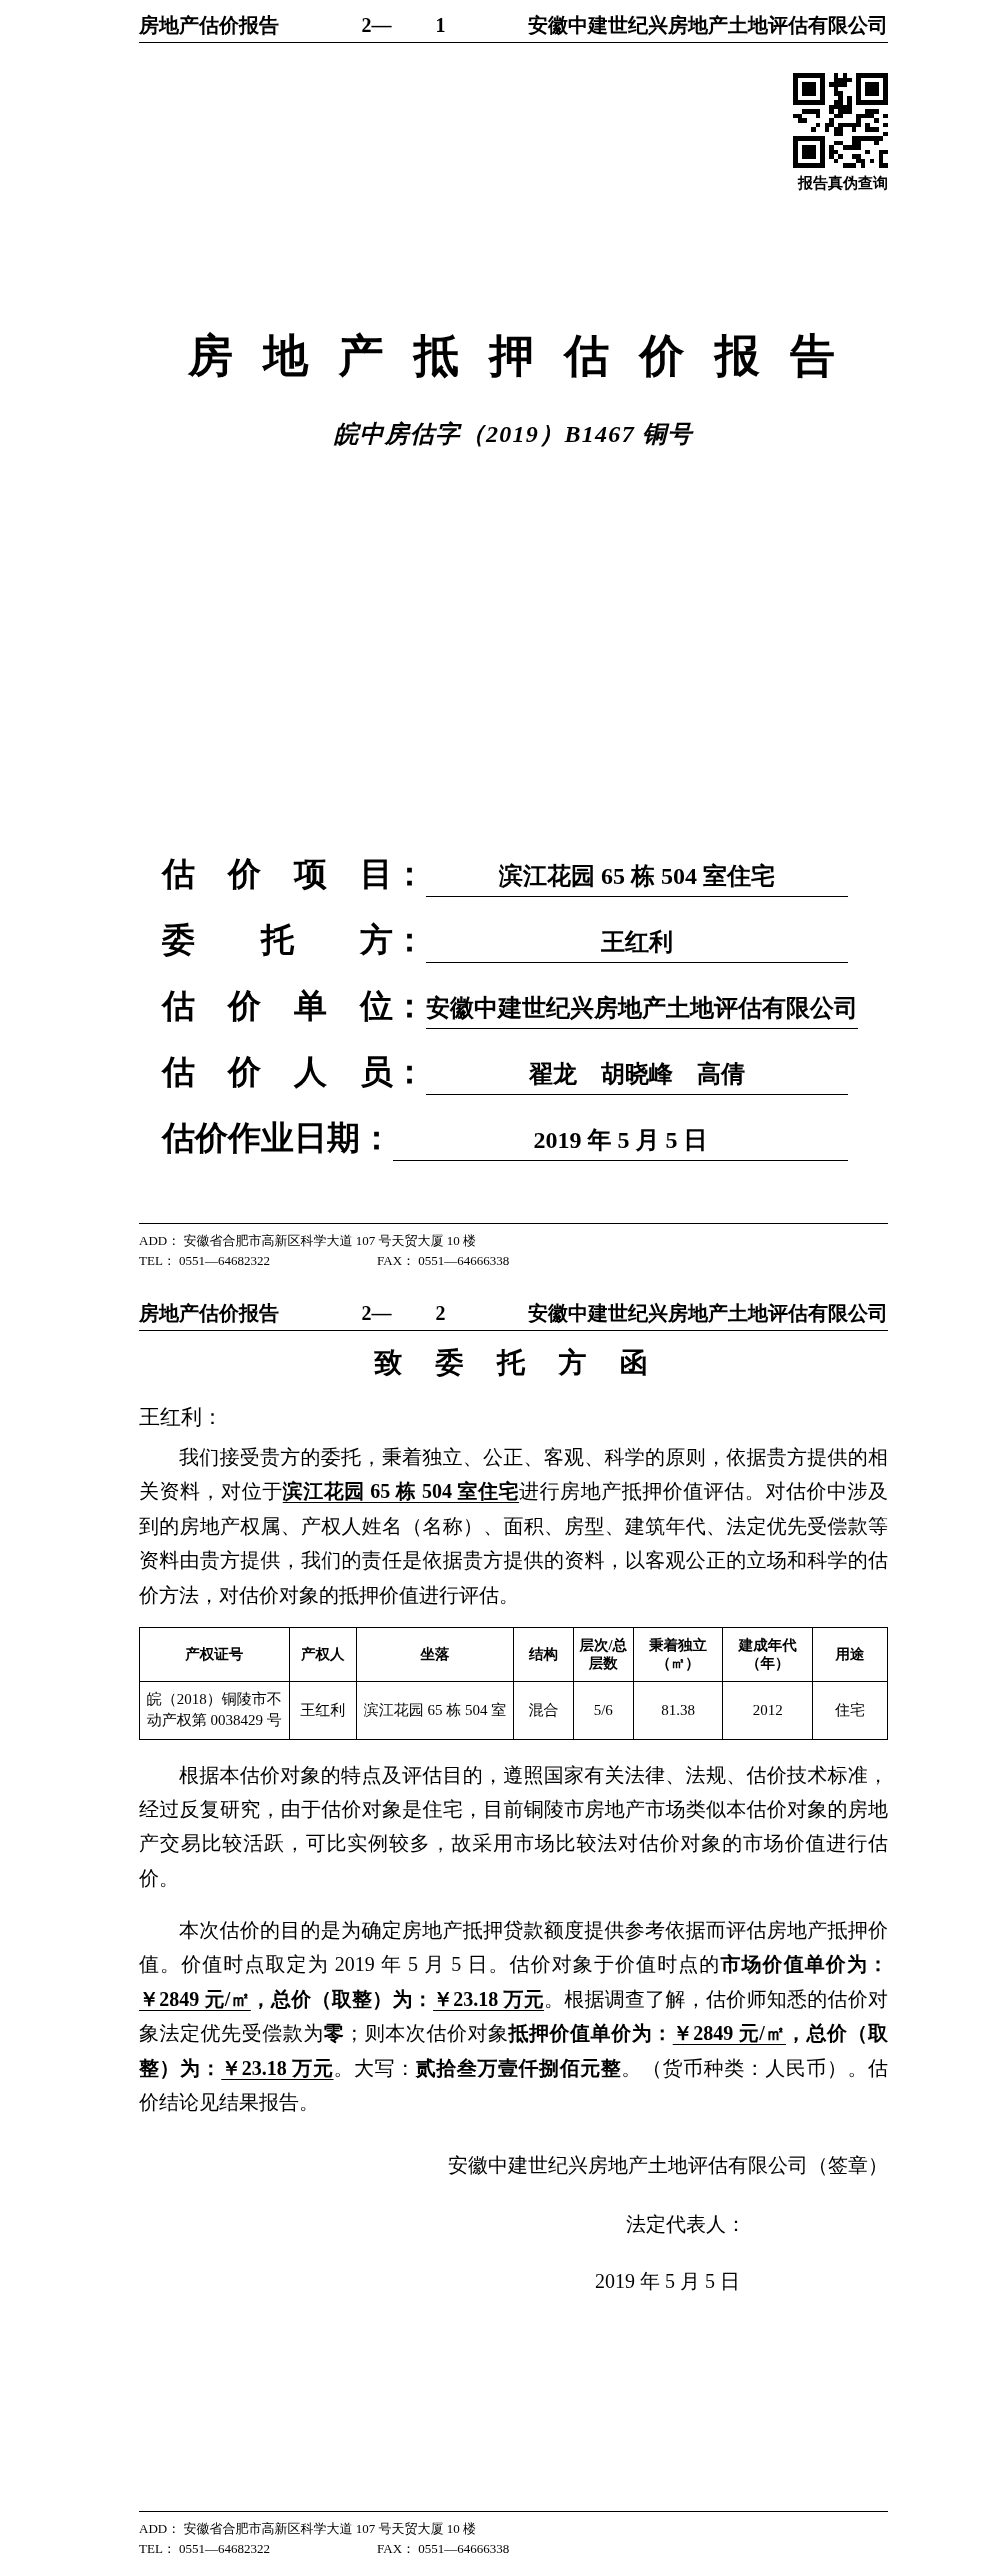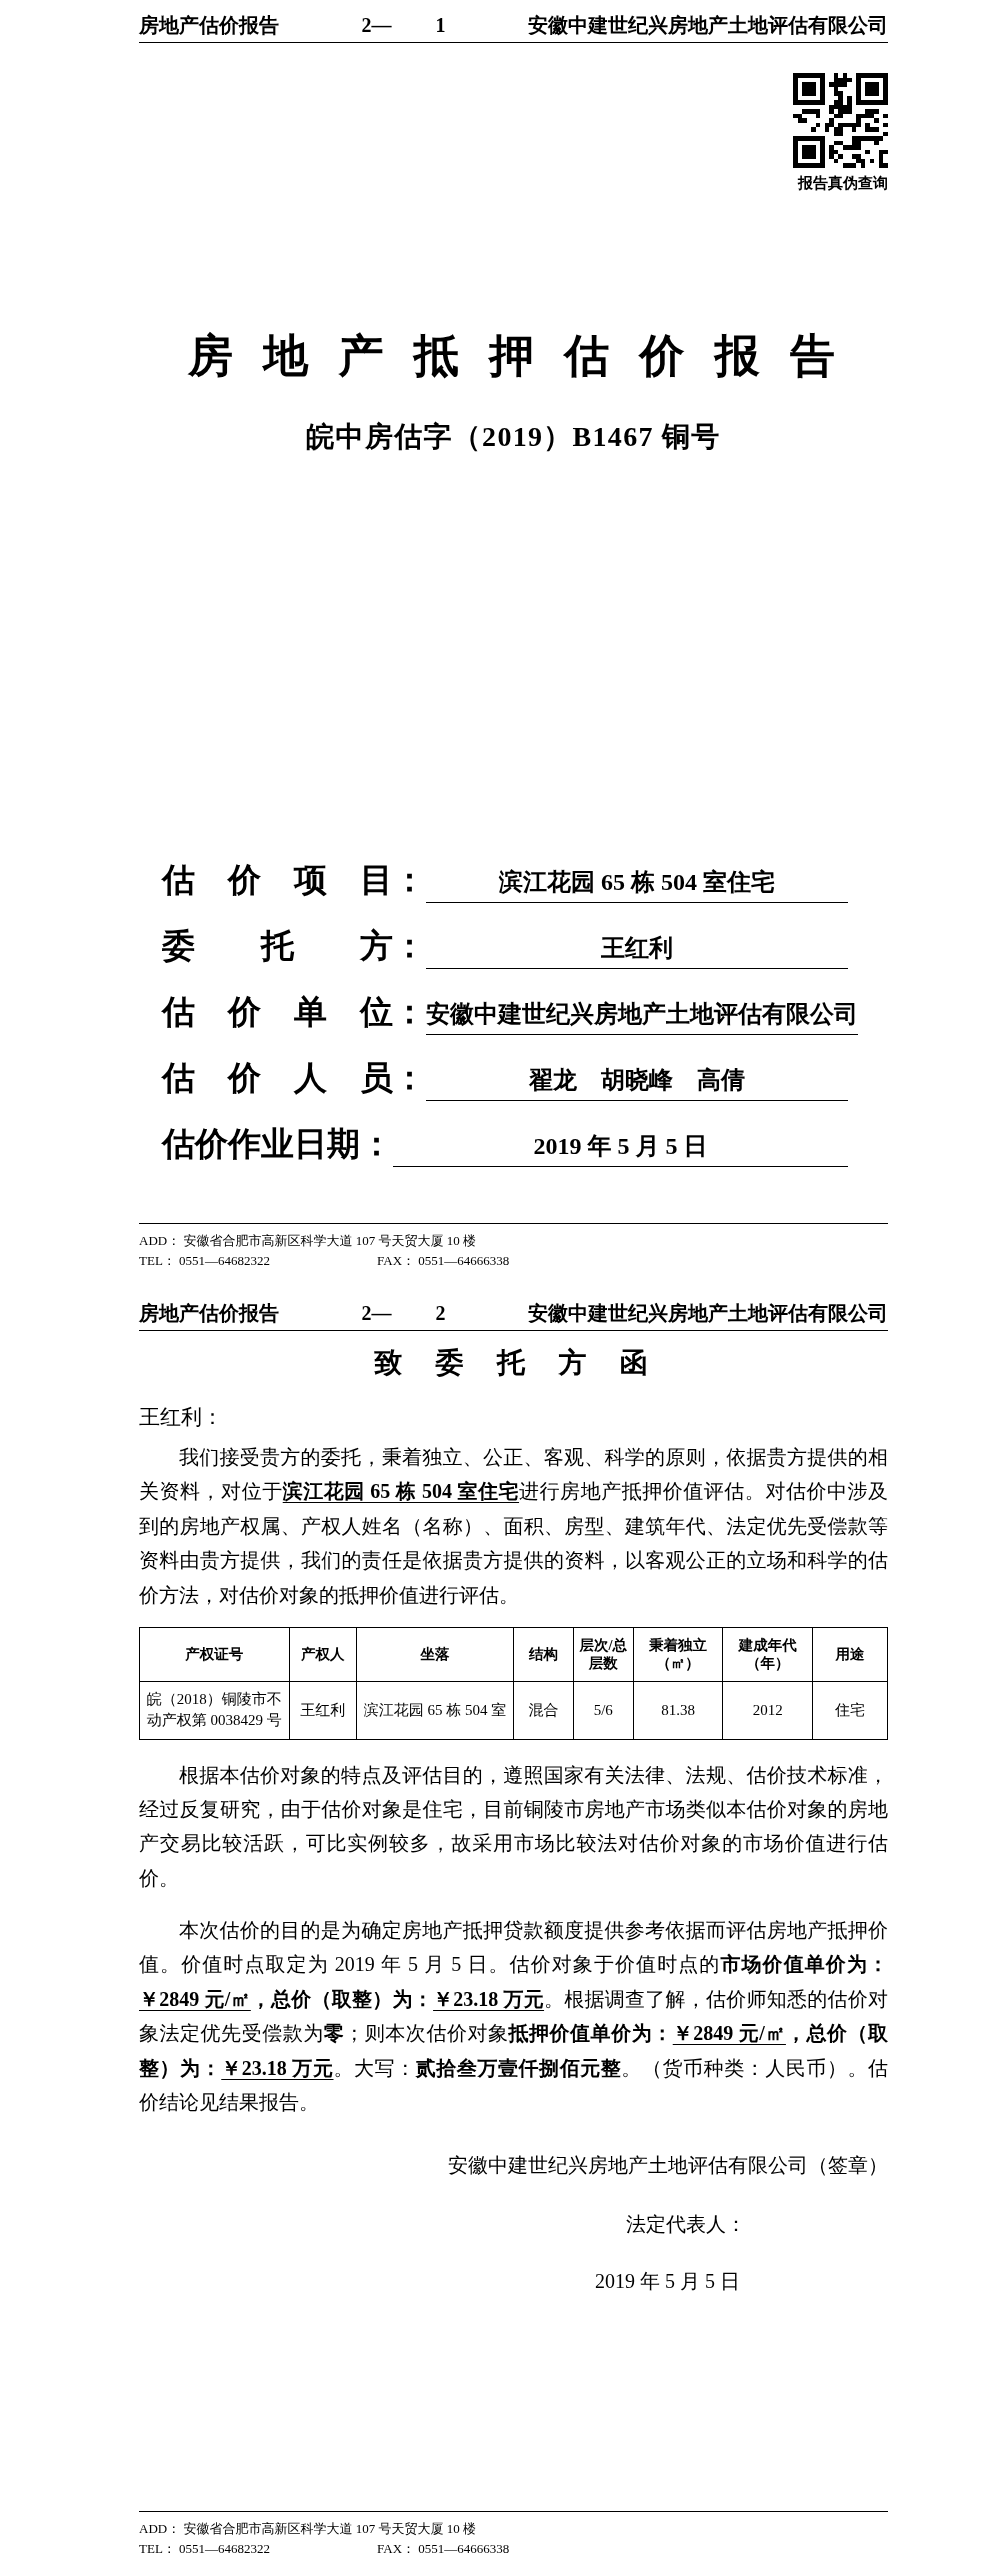--- a/index.html
+++ b/index.html
@@ -38,21 +38,21 @@
   .qr-caption { margin-top:6.3px; font-size:15px; font-weight:bold; white-space:nowrap; }
 
   
   .main-title {
     margin-top:285px; text-align:center;
     font-size:45px; font-weight:bold;
     letter-spacing:3.8px; word-spacing:11.4px; line-height:1.25;
   }
   .doc-no {
     margin-top:34px; text-align:center;
-    font-size:28px; font-weight:bold; letter-spacing:1.3px;
+    font-size:24px; font-weight:bold; letter-spacing:1.3px;font-style:italic;
   }
   .fields { margin-top:402px; margin-left:23px; margin-right:40px; }
   .field-row { display:flex; align-items:flex-end; margin-bottom:21.5px; }
   .field-label { font-size:33px; font-weight:bold; white-space:nowrap; line-height:1.35; }
   .field-value {
     flex:1; border-bottom:1.3px solid #000;
     text-align:center; font-size:24px; font-weight:bold;
     padding-bottom:3.8px; white-space:nowrap; line-height:1.3;
   }
 

